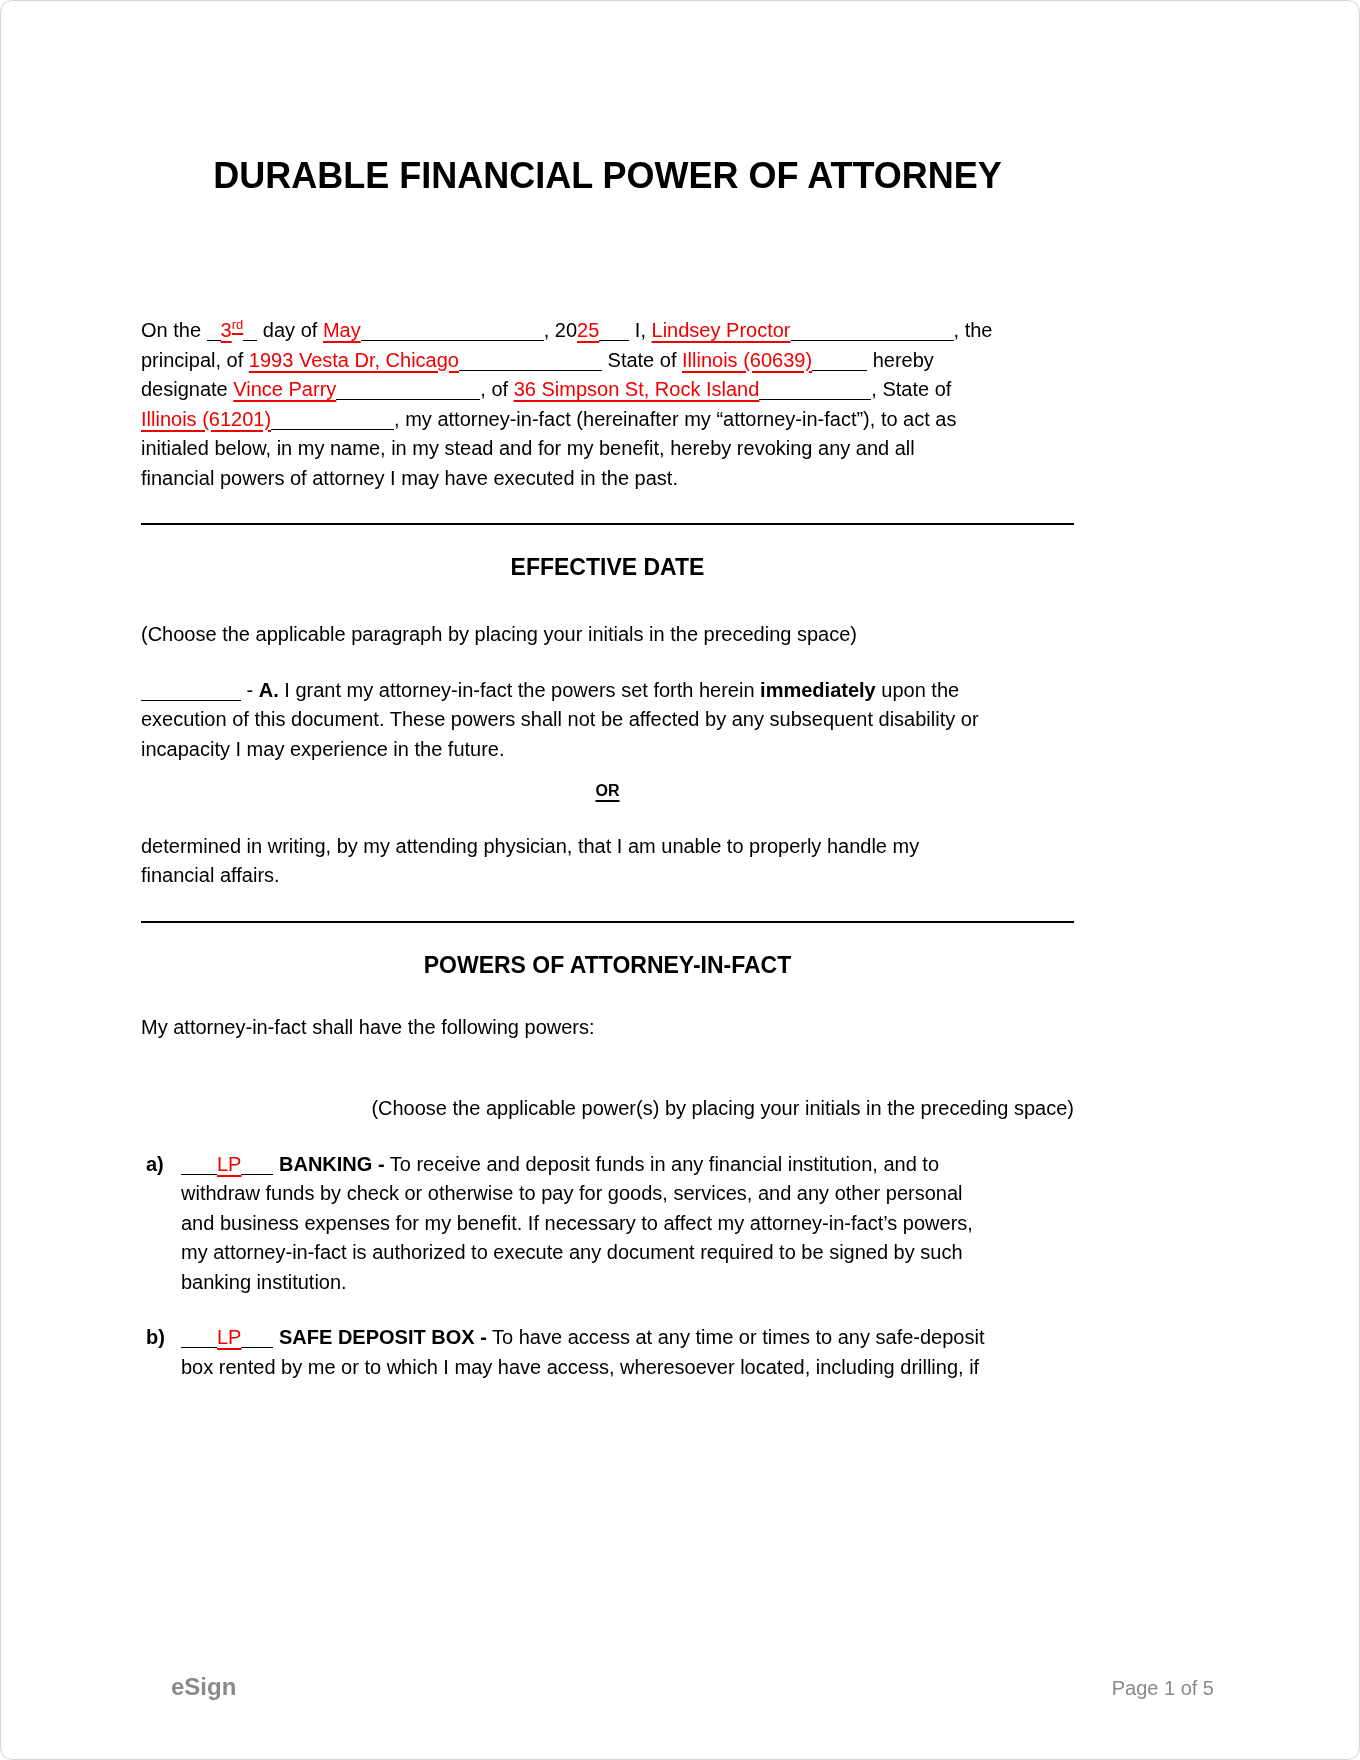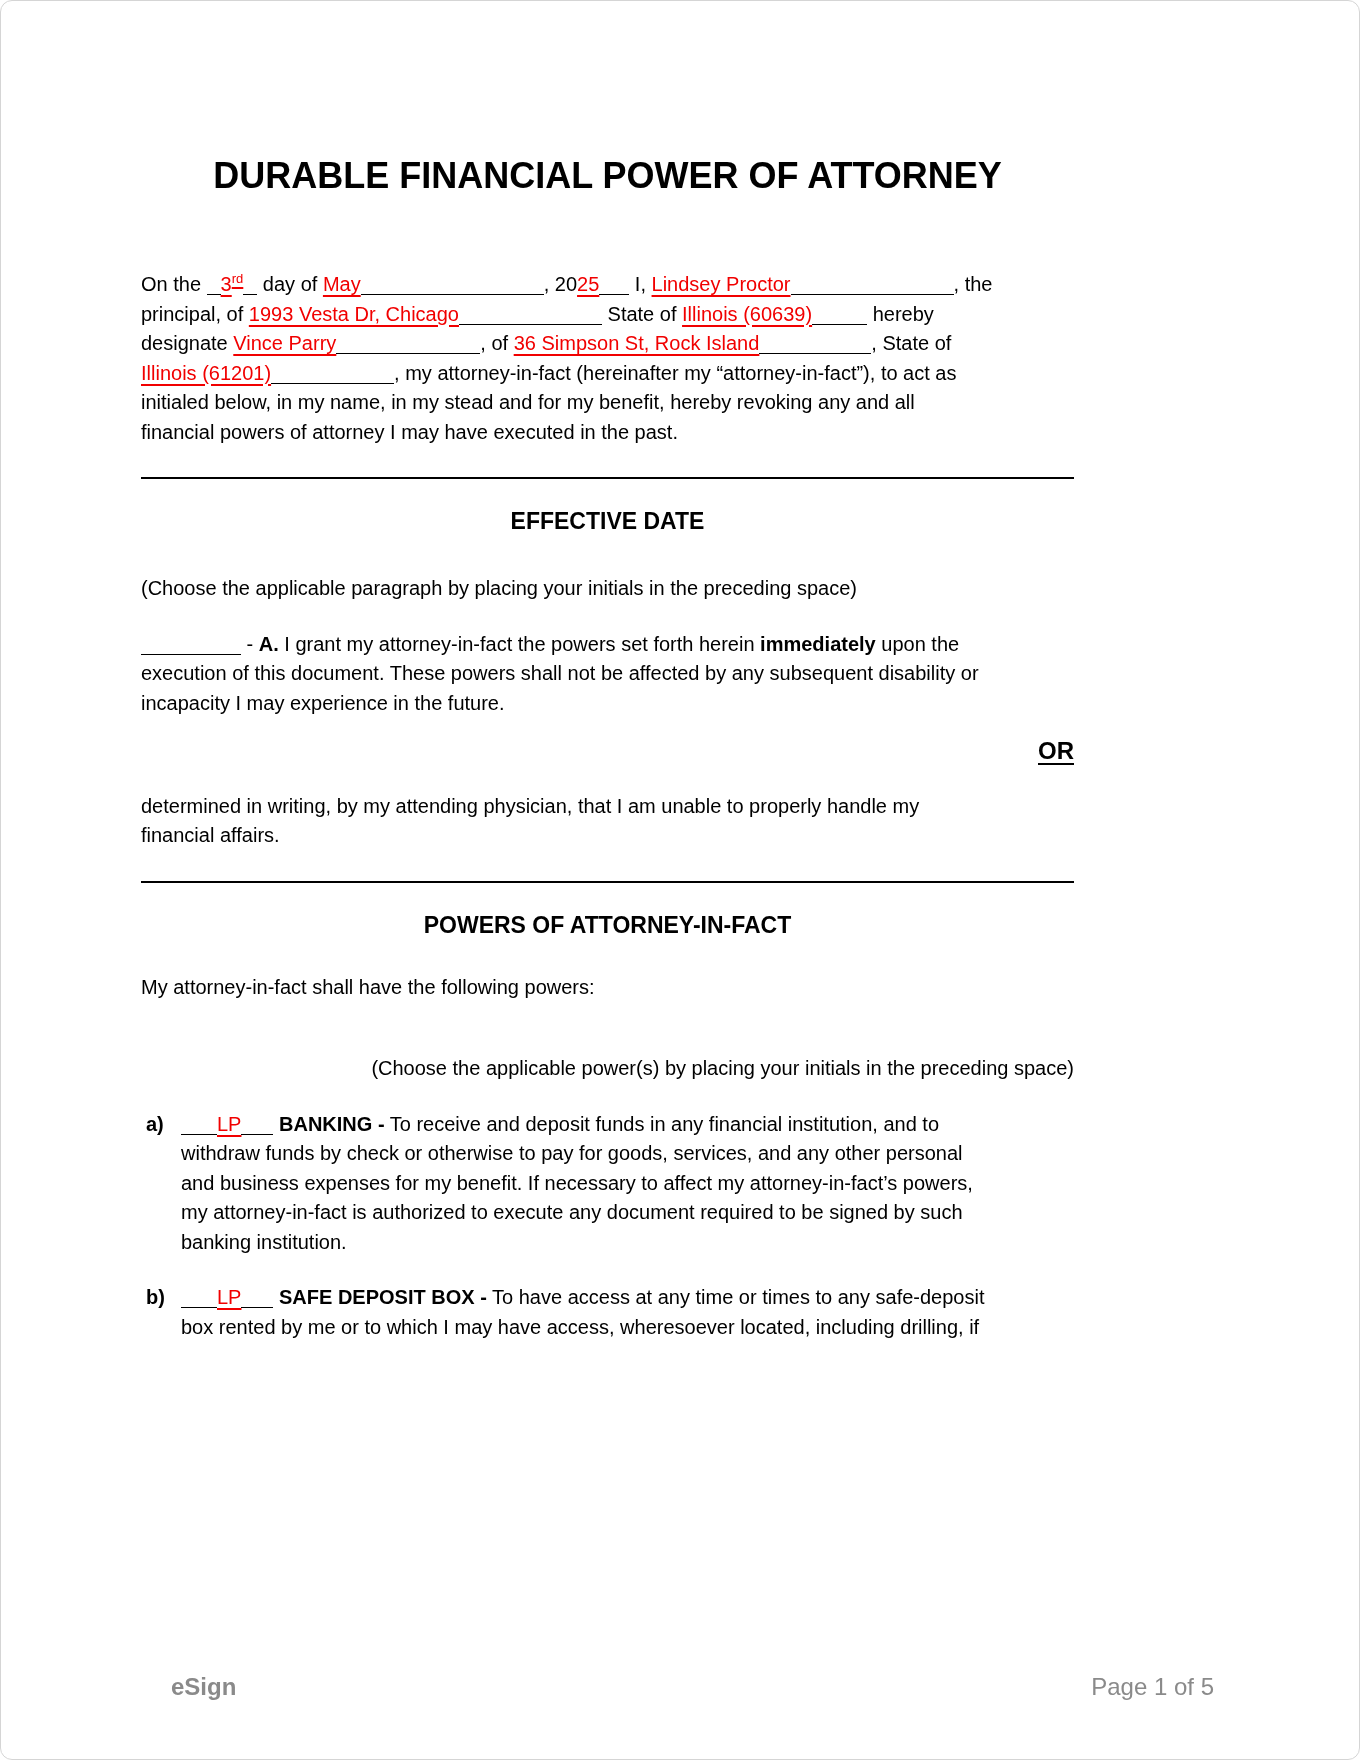--- a/index.html
+++ b/index.html
@@ -2,38 +2,38 @@
 <html><head>
 <meta charset="utf-8">
 <style>
   html,body{margin:0;padding:0;background:#ffffff;}
   body{width:1360px;height:1760px;position:relative;font-family:"Liberation Sans","DejaVu Sans",sans-serif;color:#000;}
   .page{position:absolute;inset:0;background:#fff;border:1px solid #d5d5d5;border-radius:12px;box-sizing:border-box;}
   .content{position:absolute;left:140px;top:13px;width:950px;}
   .doc-title{margin:140px 0 0 0;font-size:36px;line-height:44px;font-weight:bold;text-align:center;width:933px;}
   .para{font-size:20px;}
   .tline{display:block;white-space:pre;line-height:29.5px;font-size:20px;}
-  .intro{margin-top:72px;}
+  .intro{margin-top:118px;}
   .hrule{margin-top:30px;width:933px;border-top:2px solid #000;height:0;}
   .section-heading{margin:28px 0 0 0;width:933px;text-align:center;font-size:23px;line-height:28px;font-weight:bold;}
   .instruction{margin:39px 0 0 0;font-size:20px;line-height:29.5px;}
   .instruction.centered{width:933px;text-align:right;margin-top:52px;}
   .mt26{margin-top:26px;}
   .mt34{margin-top:34px;}
-  .or-label{margin-top:18px;width:933px;text-align:right;font-weight:bold;font-size:24px;line-height:29.5px;text-decoration:underline;text-decoration-thickness:1.5px;text-underline-offset:4px;}
+  .or-label{margin-top:12px;width:933px;text-align:center;font-weight:bold;font-size:16px;line-height:29.5px;text-decoration:underline;text-decoration-thickness:1.5px;text-underline-offset:4px;}
   .list-item{position:relative;padding-left:40px;margin-top:26px;}
   .item-label{position:absolute;left:5px;top:0;font-weight:bold;font-size:20px;line-height:29.5px;}
   .blank{display:inline-block;height:0;border-bottom:1.5px solid #000;vertical-align:-4px;}
   .seg-filled{color:#f10000;text-decoration:underline;text-decoration-thickness:1.5px;text-underline-offset:4px;}
   .seg-bold{font-weight:bold;}
   .seg-text{color:#000;}
   sup.seg-filled{font-size:13px;line-height:0;}
   .footer{position:absolute;left:170px;right:145px;top:1672px;display:flex;justify-content:space-between;align-items:baseline;}
   .brand{font-size:24px;font-weight:bold;color:#8a8a8a;}
-  .page-num{font-size:24px;color:#8a8a8a;}
+  .page-num{font-size:20px;color:#8a8a8a;}
 </style>
 </head>
 <body>
 
 <div class="page">
   <div class="content">
 
     <h1 class="doc-title">DURABLE FINANCIAL POWER OF ATTORNEY</h1>
 
     <div class="para intro">

